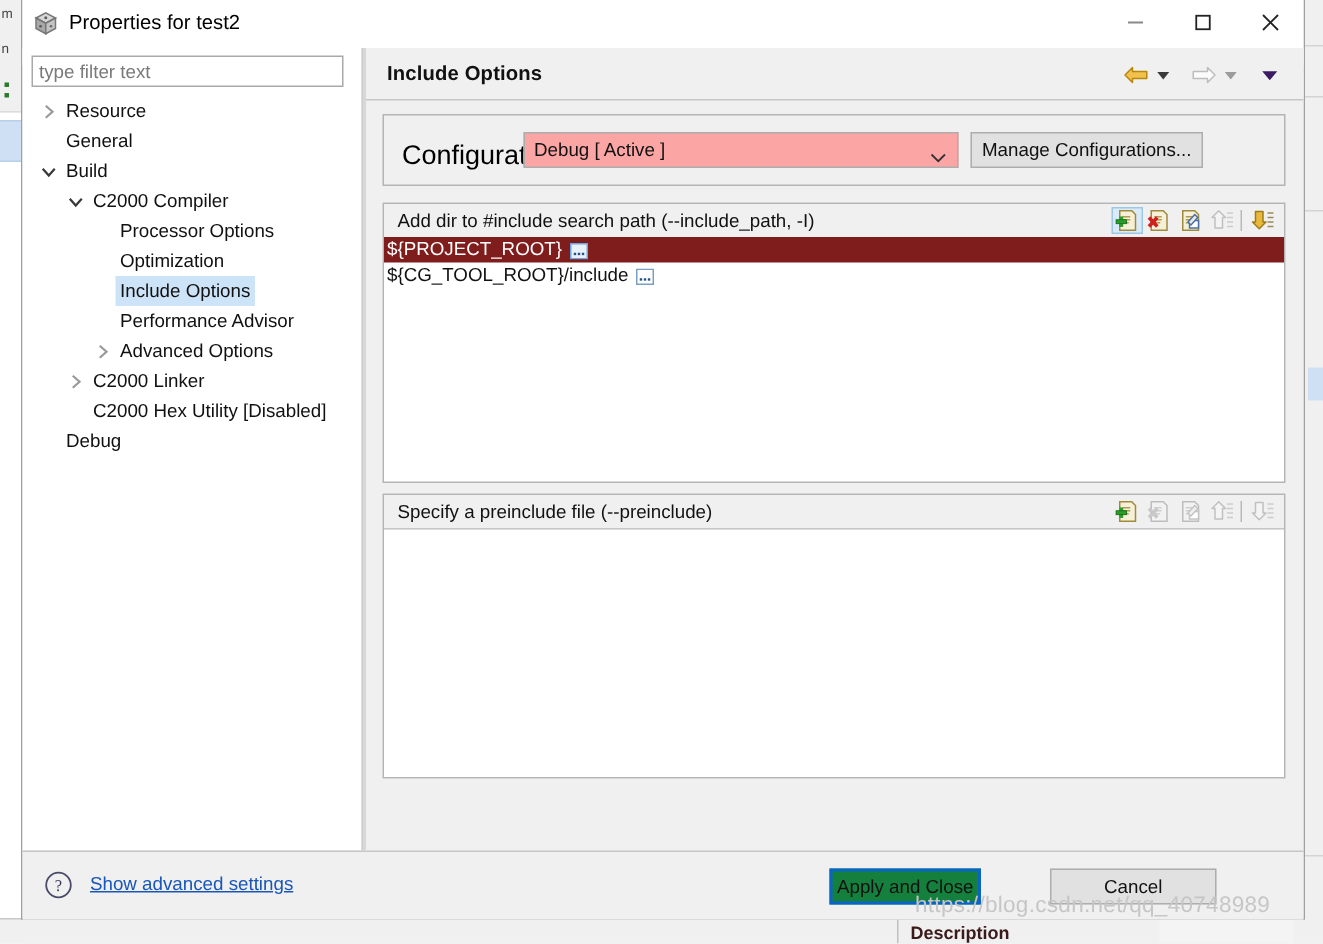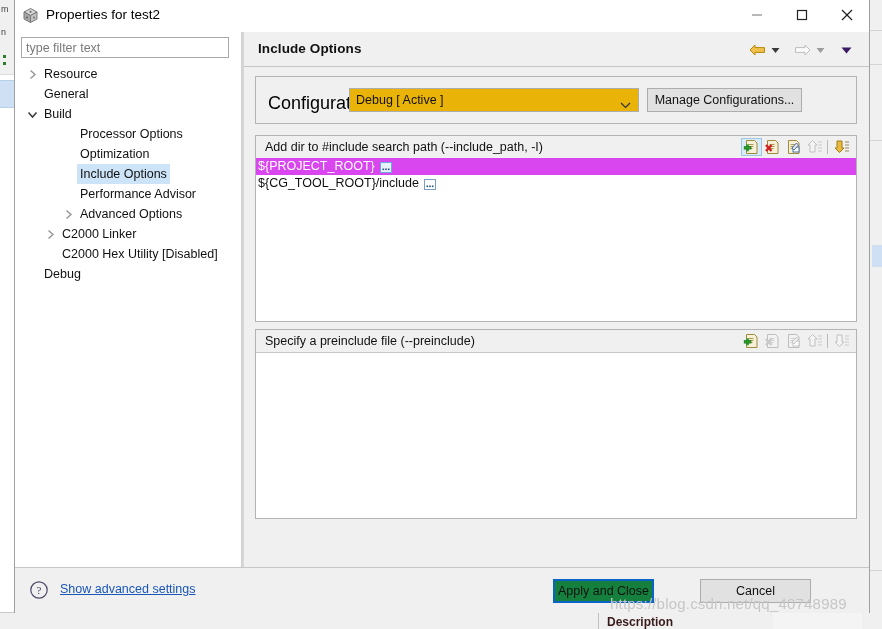--- a/index.html
+++ b/index.html
@@ -60,42 +60,42 @@
   #pageheader{position:absolute;left:0;top:0;width:625px;height:34px;background:#f0f0f0;border-bottom:1px solid #c6c6c6;}
   #pageheader .ptitle{position:absolute;left:14px;top:9px;font-size:13.5px;font-weight:bold;color:#111;letter-spacing:.1px;}
   .navgrp{position:absolute;top:10px;height:16px;}
   #nav-back{right:103px;} #nav-back-dd{right:88px;} #nav-fwd{right:58px;} #nav-fwd-dd{right:43px;} #nav-menu{right:16px;}
 
   .gbox{position:absolute;background:#f0f0f0;border:1px solid #b4b4b4;box-sizing:border-box;}
   #cfgbox{left:11px;top:44px;width:602px;height:48px;}
   #cfglabel{position:absolute;left:12px;top:16px;font-size:18px;}
   #cfgselect{
     position:absolute;left:93px;top:11px;width:290px;height:24px;
-    background:#eab308;border:1px solid #adadad;box-sizing:border-box;
+    background:#fca5a5;border:1px solid #adadad;box-sizing:border-box;
   }
   #cfgselect .val{position:absolute;left:6px;top:4px;font-size:12.5px;color:#111;}
   #cfgselect .arrow{position:absolute;right:7px;top:9px;}
   #manage-cfg{
     position:absolute;left:391px;top:11px;width:155px;height:24px;
     background:#e1e1e1;border:1px solid #adadad;box-sizing:border-box;
     text-align:center;line-height:22px;font-size:12.5px;color:#111;cursor:default;
   }
 
   .listpanel{position:absolute;left:11px;width:602px;background:#ffffff;border:1px solid #b4b4b4;box-sizing:border-box;}
   #incpanel{top:103px;height:187px;}
   #prepanel{top:297px;height:190px;}
   .lphead{position:absolute;left:0;top:0;width:600px;height:22px;background:#f0f0f0;border-bottom:1px solid #c6c6c6;}
   .lphead .lptitle{position:absolute;left:9px;top:4px;font-size:12.5px;color:#111;}
   .lptools{position:absolute;right:4px;top:2px;height:18px;}
   .tbtn{position:relative;display:inline-block;width:21px;height:18px;vertical-align:top;cursor:default;}
   .tbtn.on{background:#d9ebf9;border:1px solid #9ec7e5;box-sizing:border-box;}
   .tbtn svg{position:absolute;left:50%;top:50%;transform:translate(-50%,-50%);}
   .tsep{display:inline-block;width:1px;height:14px;margin:2px 3px 0 2px;background:#b9b9b9;vertical-align:top;}
   .litem{position:absolute;left:0;width:600px;height:17px;line-height:17px;font-size:12.5px;color:#111;cursor:default;white-space:nowrap;}
-  .litem.sel{background:#d946ef;color:#ffffff;}
+  .litem.sel{background:#7f1d1d;color:#ffffff;}
   .litem .txt{position:absolute;left:2px;top:0;}
   .litem .varbadge{position:absolute;top:3px;width:12px;height:11px;}
 
   
   #footer{position:absolute;left:0;top:567px;width:854px;height:45px;background:#f0f0f0;border-top:1px solid #c6c6c6;}
   #help-icon{position:absolute;left:14px;top:12px;width:20px;height:20px;cursor:default;}
   #adv-link{position:absolute;left:45px;top:14px;font-size:12.5px;color:#1a56b8;text-decoration:underline;cursor:default;}
   .dlgbtn{
     position:absolute;top:11px;height:24px;box-sizing:border-box;
     text-align:center;font-size:12.5px;color:#111;cursor:default;line-height:22px;
@@ -186,20 +186,28 @@
           <div class="trow">
             <span class="lbl" style="left: 26px;">General</span>
           </div>
           <div class="trow">
             <span class="twisty" style="left: 12px;">
               <svg width="11" height="11" viewBox="0 0 11 11">
                 <polyline points="1.5,3.5 5.5,8 9.5,3.5" fill="none" stroke="#3a3a3a" stroke-width="1.5"></polyline>
               </svg>
             </span>
             <span class="lbl" style="left: 26px;">Build</span>
+          </div>
+          <div class="trow">
+            <span class="twisty" style="left: 30px;">
+              <svg width="11" height="11" viewBox="0 0 11 11">
+                <polyline points="1.5,3.5 5.5,8 9.5,3.5" fill="none" stroke="#3a3a3a" stroke-width="1.5"></polyline>
+              </svg>
+            </span>
+            <span class="lbl" style="left: 44px;">C2000 Compiler</span>
           </div>
           <div class="trow">
             <span class="lbl" style="left: 62px;">Processor Options</span>
           </div>
           <div class="trow">
             <span class="lbl" style="left: 62px;">Optimization</span>
           </div>
           <div class="trow sel">
             <span class="lbl" style="left: 62px;">Include Options</span>
           </div>

